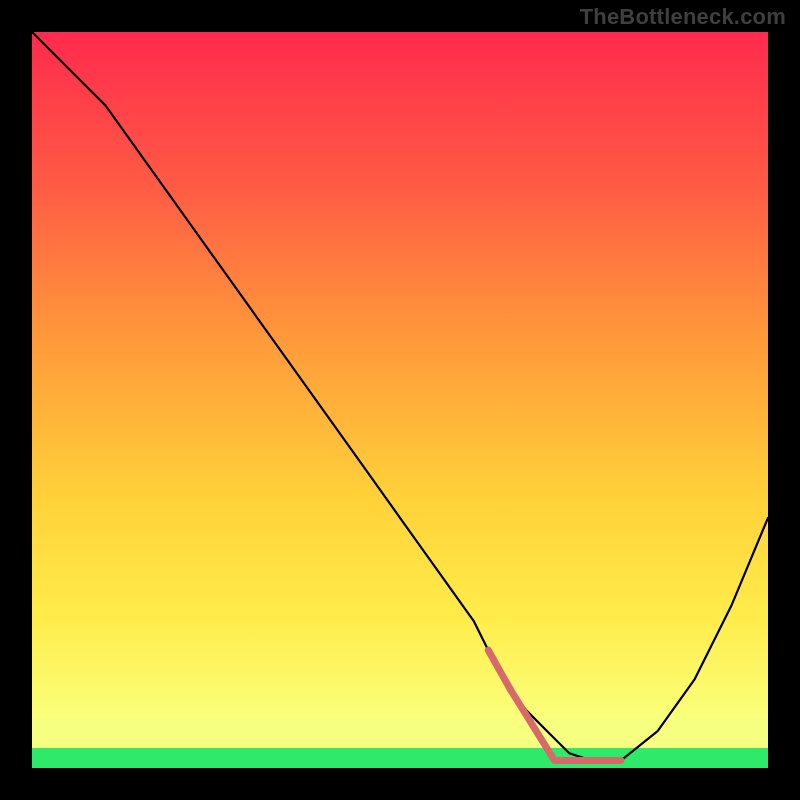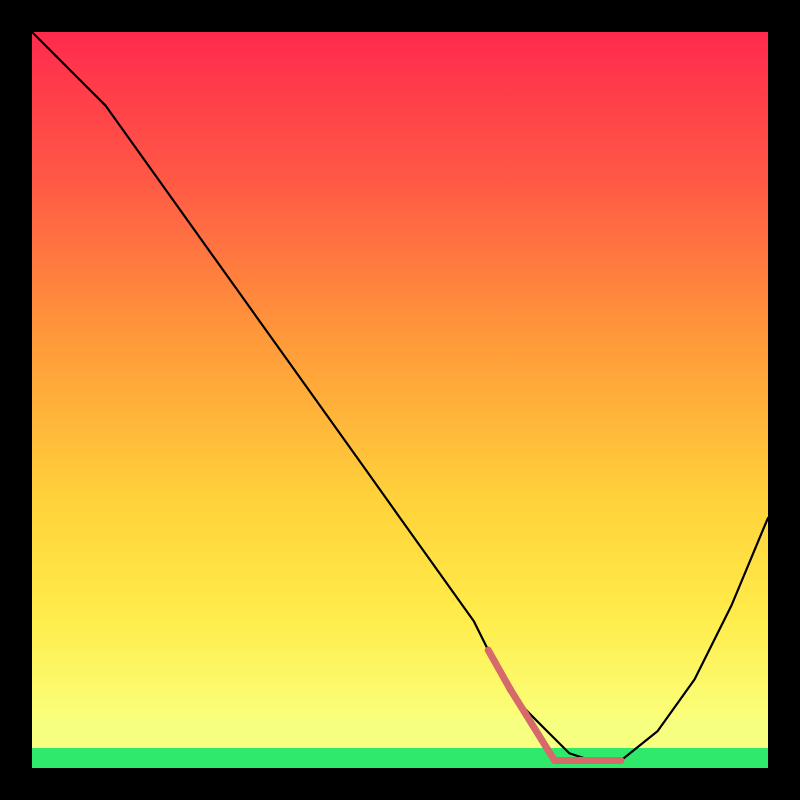--- a/index.html
+++ b/index.html
@@ -48,20 +48,21 @@
     stroke-width: 7;
     stroke-linecap: round;
     stroke-linejoin: round;
   }
 </style>
 </head>
 <body>
 
 <div class="frame">
 
+  <div class="watermark">TheBottleneck.com</div>
 
   <div class="plot">
     <svg viewBox="0 0 736 736" width="736" height="736">
       <defs>
         <linearGradient id="bg-grad" x1="0" y1="0" x2="0" y2="1">
           <stop offset="0%" stop-color="#ff2a4d"></stop>
           <stop offset="22%" stop-color="#ff5a45"></stop>
           <stop offset="45%" stop-color="#ff9a3a"></stop>
           <stop offset="68%" stop-color="#ffd23a"></stop>
           <stop offset="85%" stop-color="#ffec4a"></stop>

